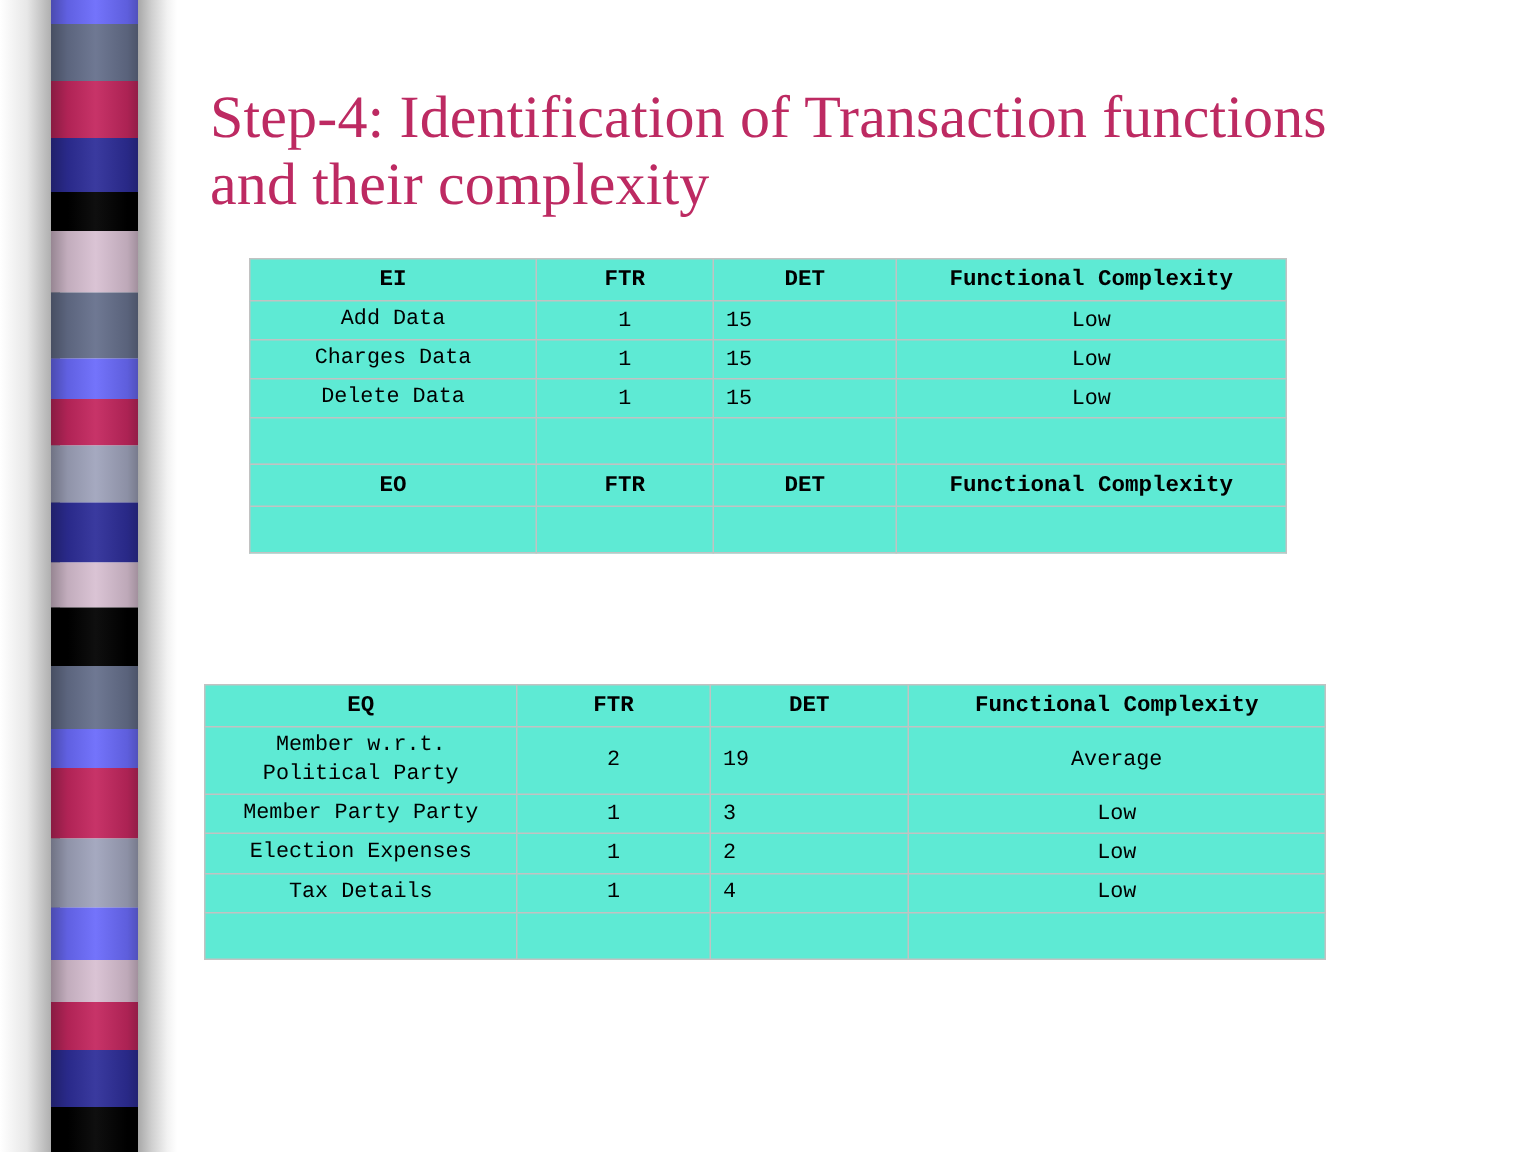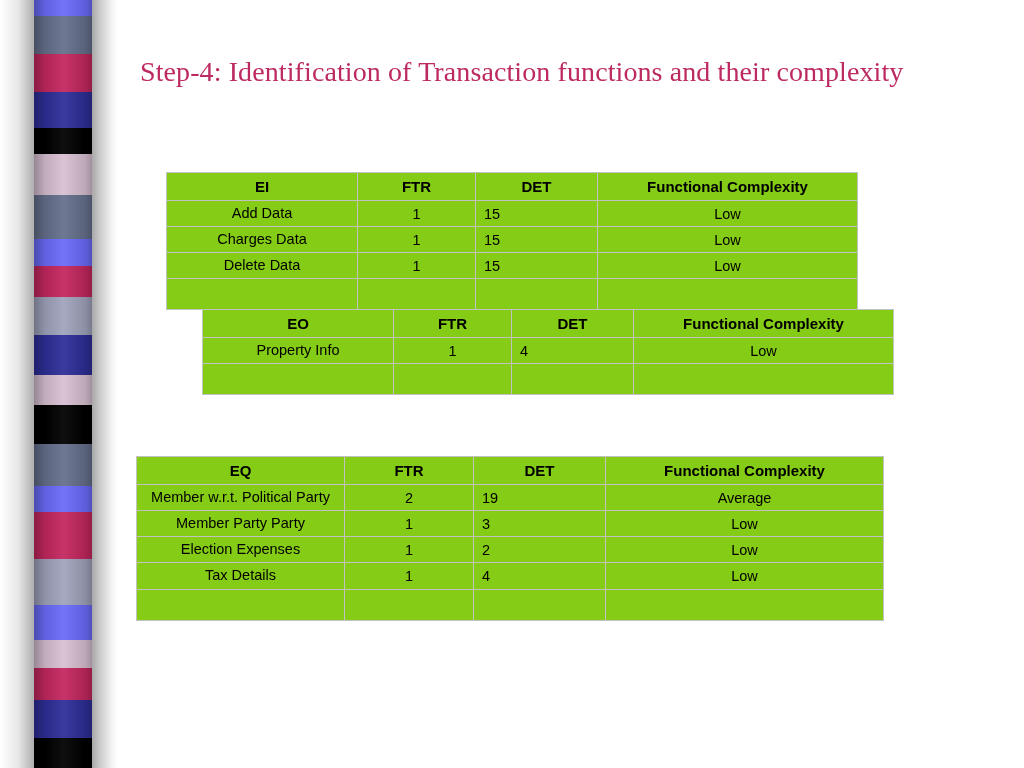--- a/index.html
+++ b/index.html
@@ -66,34 +66,34 @@
     left: 0; top: 0;
     width: 1024px; height: 768px;
   }
 
   #page-title {
     position: absolute;
     left: 140px;
     top: 56px;
     width: 790px;
     font-family: "Liberation Serif", "DejaVu Serif", serif;
-    font-size: 28px;
+    font-size: 40px;
     line-height: 1.12;
     color: #bd2a62;
     font-weight: normal;
     letter-spacing: 0.1px;
   }
 
   
   table.fp-table {
     position: absolute;
     border-collapse: collapse;
     table-layout: fixed;
-    font-family: Liberation Sans, sans-serif;
-    background: #84cc16;
+    font-family: Liberation Mono, monospace;
+    background: #5eead4;
   }
   table.fp-table td {
     border: 1px solid #c2c2c2;
     font-size: 14.5px;
     color: #000000;
     padding: 3px 8px;
     vertical-align: middle;
   }
   table.fp-table tr.header-row td {
     font-weight: bold;
@@ -103,21 +103,21 @@
     padding-bottom: 5px;
   }
   td.c-name   { text-align: center;   padding-left: 18px; }
   td.c-num    { text-align: center; }
   td.c-cplx   { text-align: center; }
   tr.spacer-row td { height: 24px; }
 
   
   #table-ei  { left: 166px; top: 172px; width: 692px; }
   
-  #table-eo  { left: 166px; top: 309px; width: 692px; margin-left: 36px; }
+  #table-eo  { left: 166px; top: 309px; width: 692px; }
   
   #table-eq  { left: 136px; top: 456px; width: 748px; }
 
   #table-ei td.c-name, #table-eo td.c-name { width: 174px; }
   #table-ei td.c-num,  #table-eo td.c-num  { width: 101px; }
   #table-ei td.c-num2, #table-eo td.c-num2 { width: 105px; }
 
   #table-eq td.c-name { width: 191px; }
   #table-eq td.c-num  { width: 112px; }
   #table-eq td.c-num2 { width: 115px; }
@@ -197,26 +197,20 @@
   </table>
 
   <table class="fp-table" id="table-eo">
     <tbody>
         <tr class="header-row">
           <td class="c-name">EO</td>
           <td class="c-num">FTR</td>
           <td class="c-num2">DET</td>
           <td class="c-cplx">Functional Complexity</td>
         </tr>
-        <tr class="">
-          <td class="c-name two-line-cell">Property Info</td>
-          <td class="c-num">1</td>
-          <td class="c-num2">4</td>
-          <td class="c-cplx">Low</td>
-        </tr>
         <tr class="spacer-row">
           <td class="c-name two-line-cell"></td>
           <td class="c-num"></td>
           <td class="c-num2"></td>
           <td class="c-cplx"></td>
         </tr>
       </tbody>
   </table>
 
   <table class="fp-table" id="table-eq">

